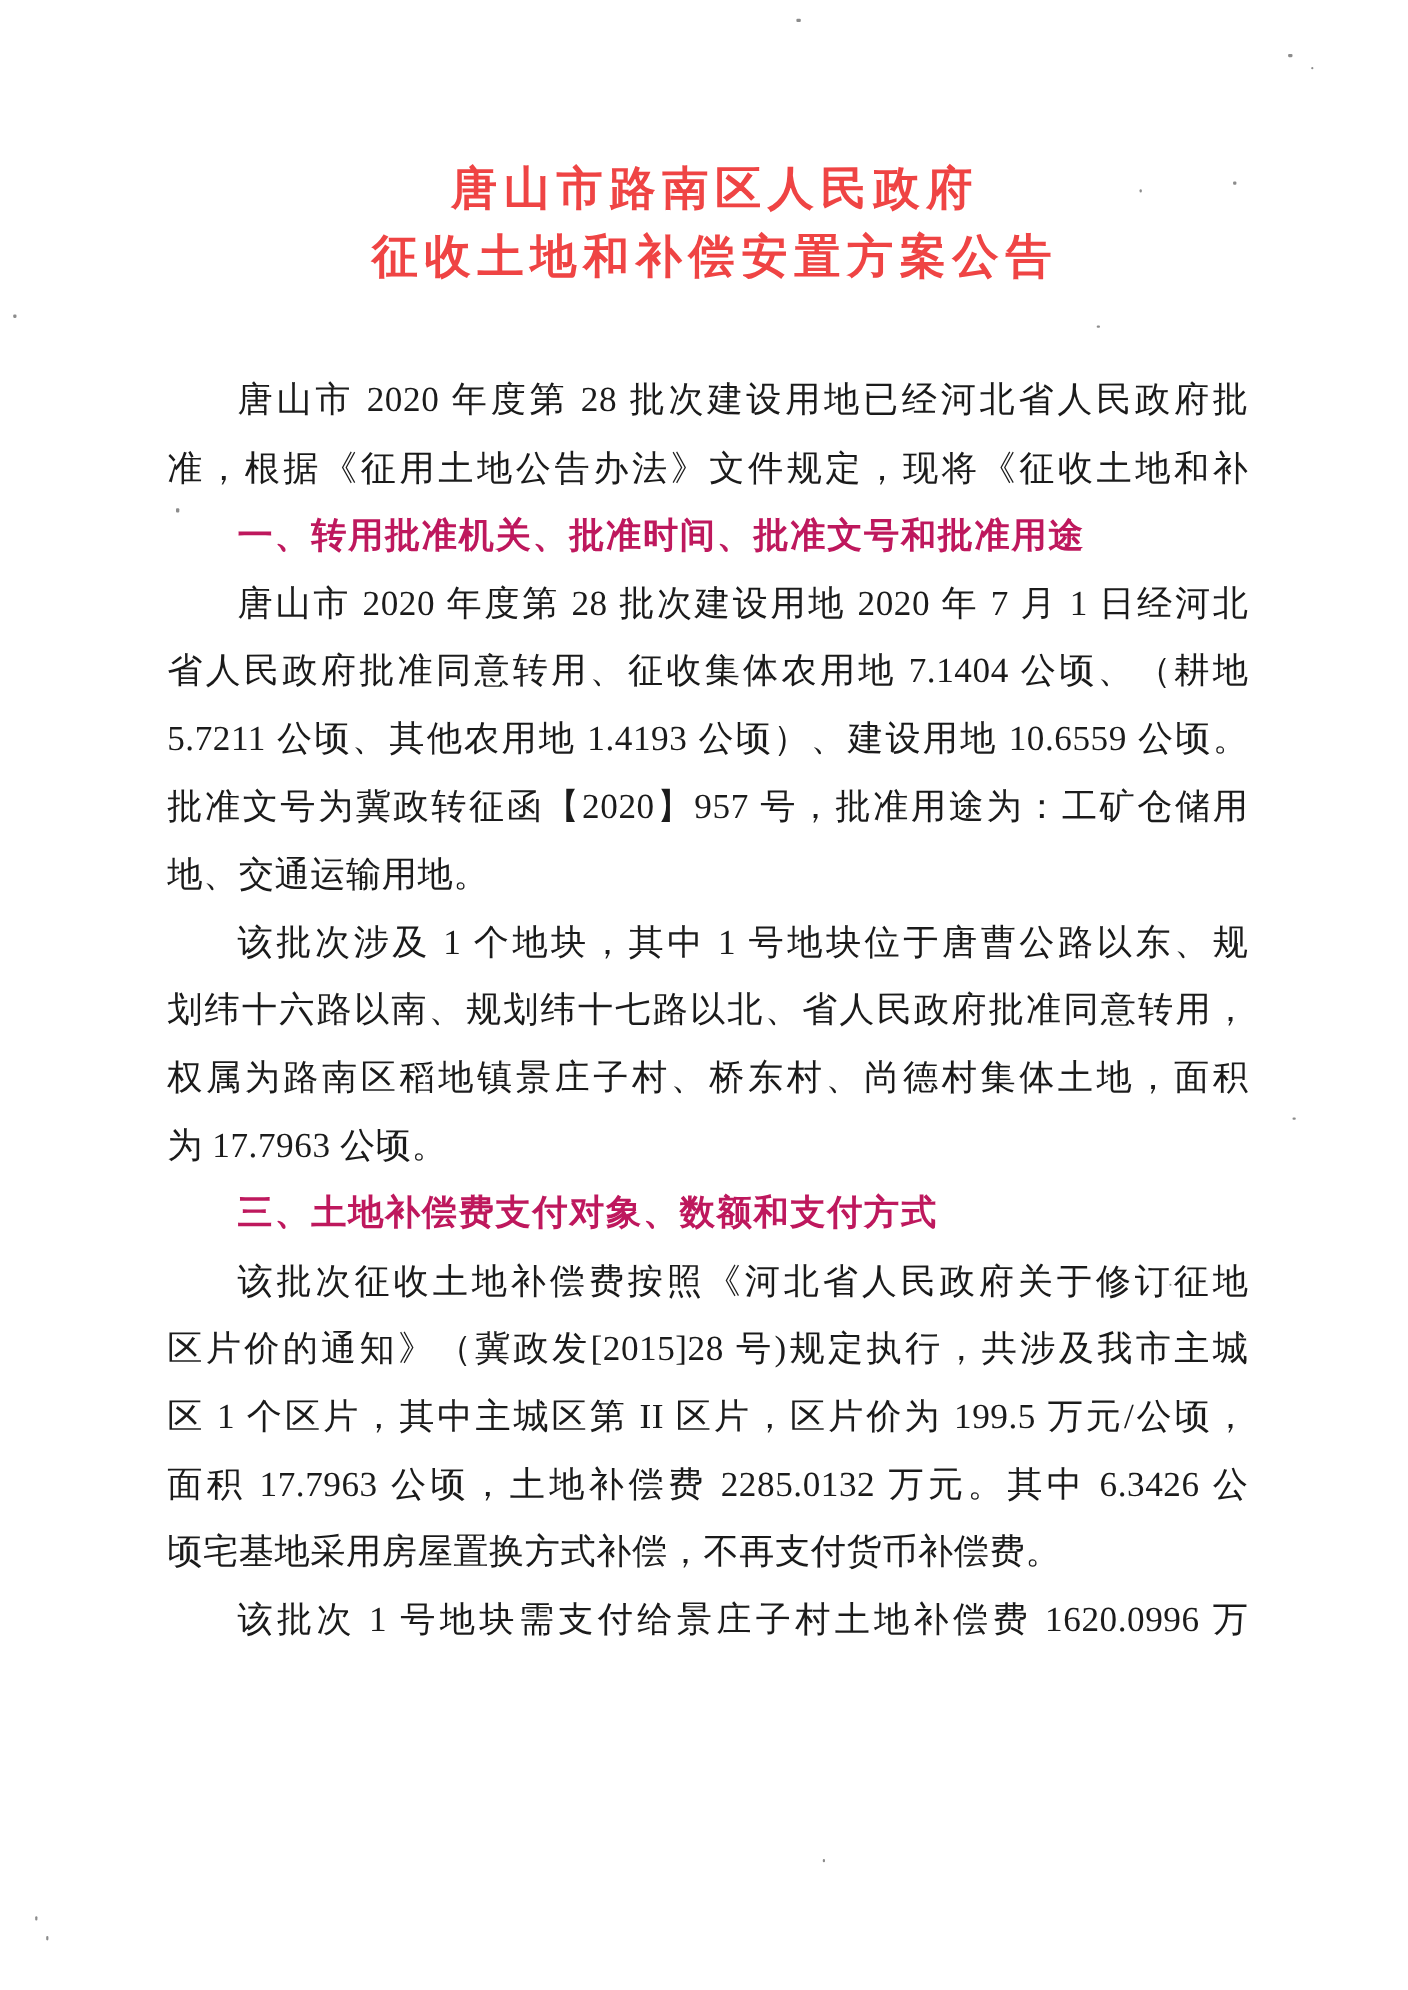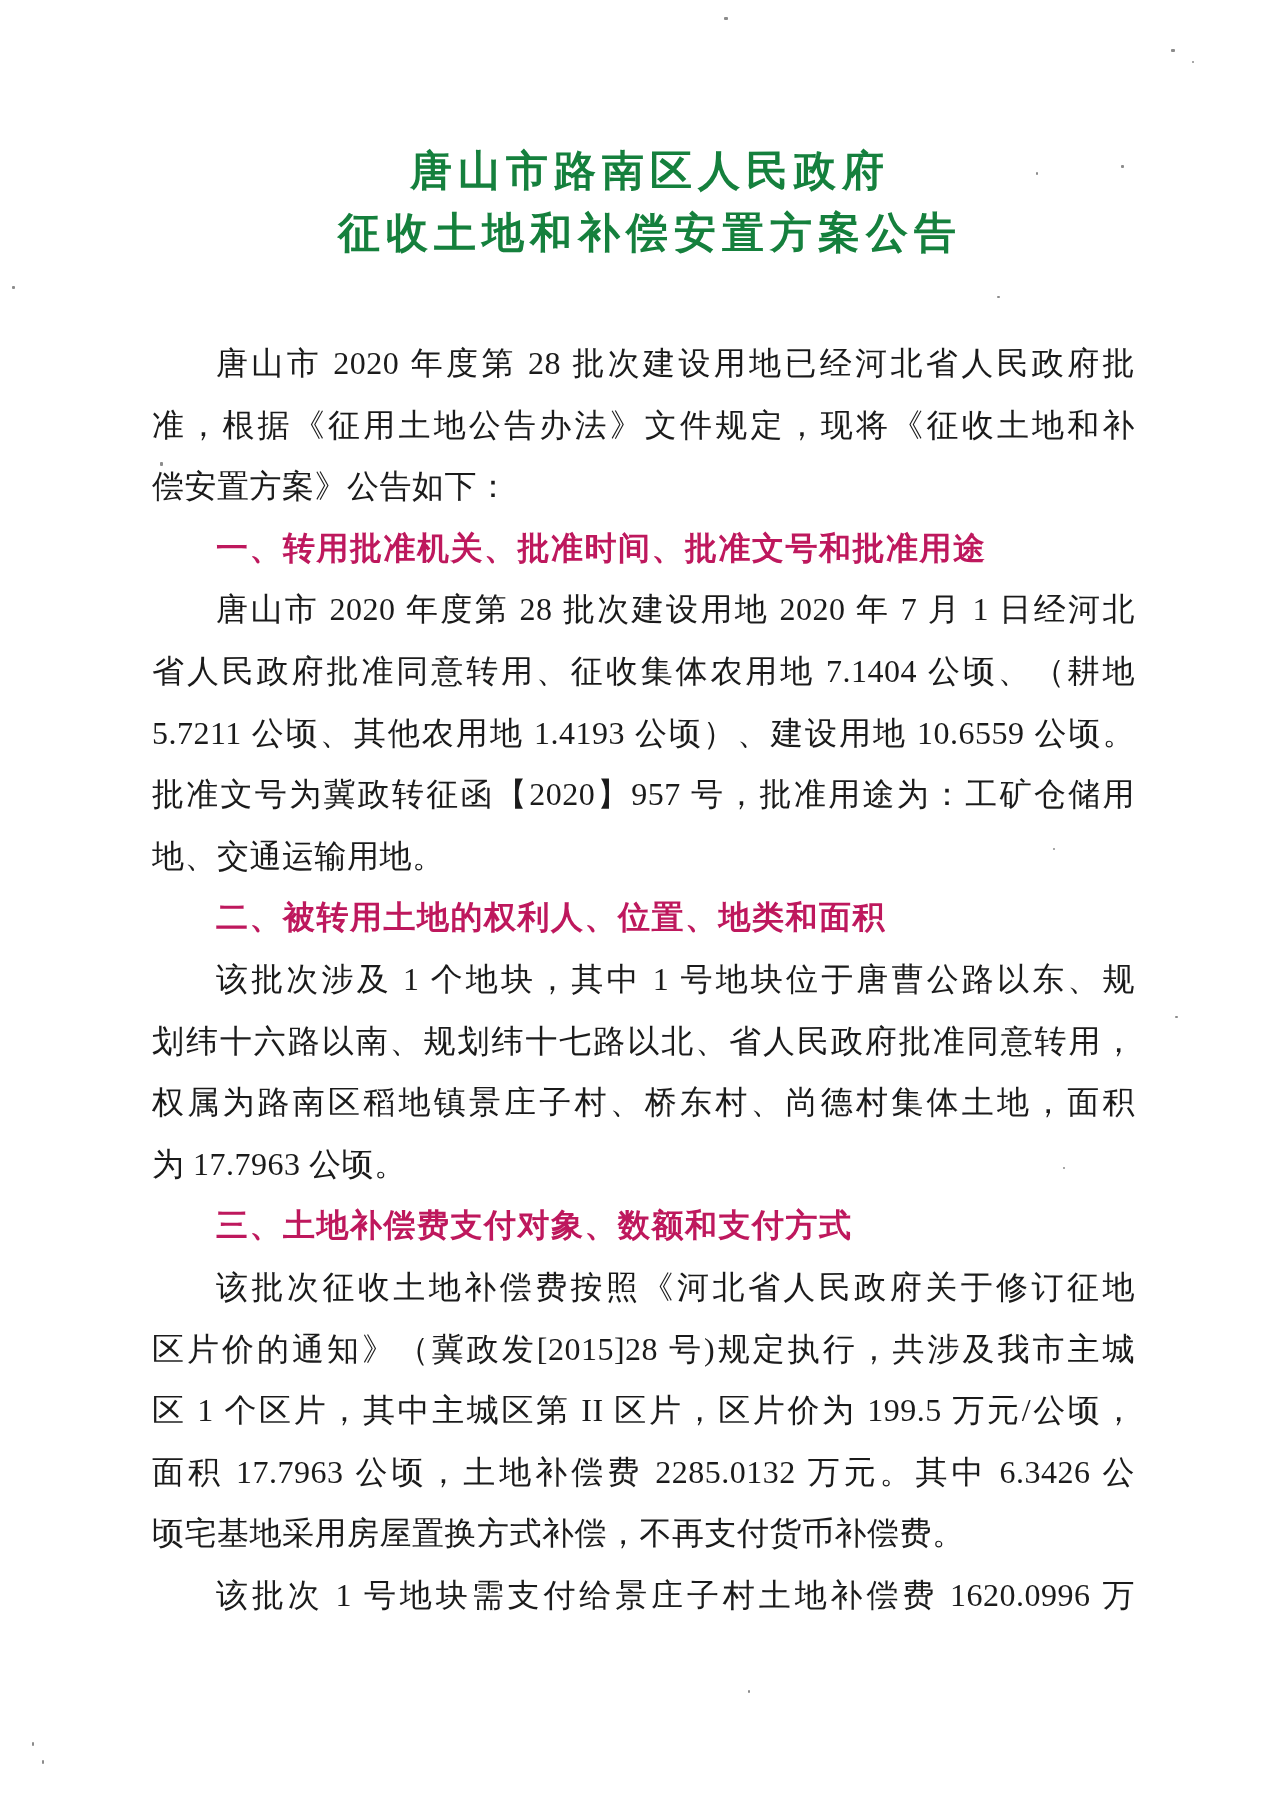--- a/index.html
+++ b/index.html
@@ -10,21 +10,21 @@
     background: #ffffff;
     overflow: hidden;
     font-family: "Liberation Serif", "DejaVu Serif", serif;
   }
   .title-block {
     position: absolute;
     top: 140px;
     left: 140px;
     width: 1020px;
     text-align: center;
-    color: #15803d;
+    color: #ef4444;
   }
   .title-line {
     font-family: "Liberation Sans", "DejaVu Sans", sans-serif;
     font-weight: 700;
     font-size: 42px;
     line-height: 62px;
     letter-spacing: 6px;
     white-space: nowrap;
   }
   .doc-body {
@@ -88,28 +88,26 @@
   </div>
 
   <div class="title-block">
     <div class="title-line">唐山市路南区人民政府</div>
     <div class="title-line">征收土地和补偿安置方案公告</div>
   </div>
 
   <div class="doc-body">
     <div class="line indent">唐山市 2020 年度第 28 批次建设用地已经河北省人民政府批</div>
     <div class="line">准，根据《征用土地公告办法》文件规定，现将《征收土地和补</div>
-    <div class="line short">偿安置方案》公告如下：</div>
     <div class="line heading indent">一、转用批准机关、批准时间、批准文号和批准用途</div>
     <div class="line indent">唐山市 2020 年度第 28 批次建设用地 2020 年 7 月 1 日经河北</div>
     <div class="line">省人民政府批准同意转用、征收集体农用地 7.1404 公顷、（耕地</div>
     <div class="line">5.7211 公顷、其他农用地 1.4193 公顷）、建设用地 10.6559 公顷。</div>
     <div class="line">批准文号为冀政转征函【2020】957 号，批准用途为：工矿仓储用</div>
     <div class="line short">地、交通运输用地。</div>
-    <div class="line heading indent">二、被转用土地的权利人、位置、地类和面积</div>
     <div class="line indent">该批次涉及 1 个地块，其中 1 号地块位于唐曹公路以东、规</div>
     <div class="line">划纬十六路以南、规划纬十七路以北、省人民政府批准同意转用，</div>
     <div class="line">权属为路南区稻地镇景庄子村、桥东村、尚德村集体土地，面积</div>
     <div class="line short">为 17.7963 公顷。</div>
     <div class="line heading indent">三、土地补偿费支付对象、数额和支付方式</div>
     <div class="line indent">该批次征收土地补偿费按照《河北省人民政府关于修订征地</div>
     <div class="line">区片价的通知》（冀政发[2015]28 号)规定执行，共涉及我市主城</div>
     <div class="line">区 1 个区片，其中主城区第 II 区片，区片价为 199.5 万元/公顷，</div>
     <div class="line">面积 17.7963 公顷，土地补偿费 2285.0132 万元。其中 6.3426 公</div>
     <div class="line short">顷宅基地采用房屋置换方式补偿，不再支付货币补偿费。</div>

